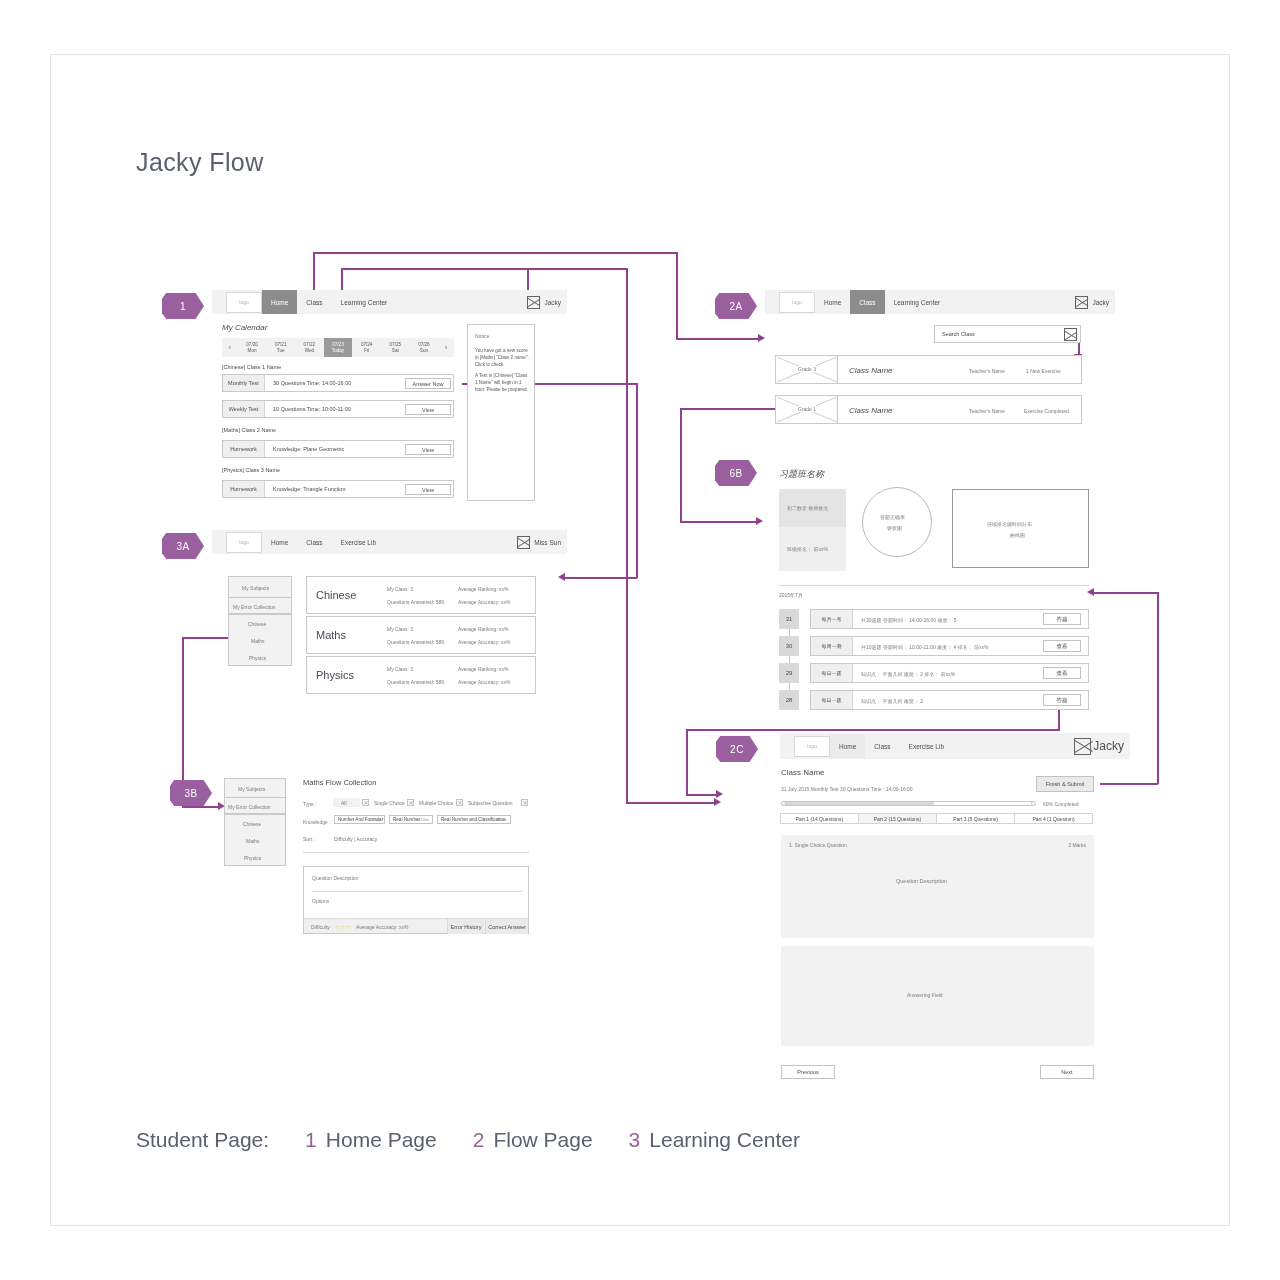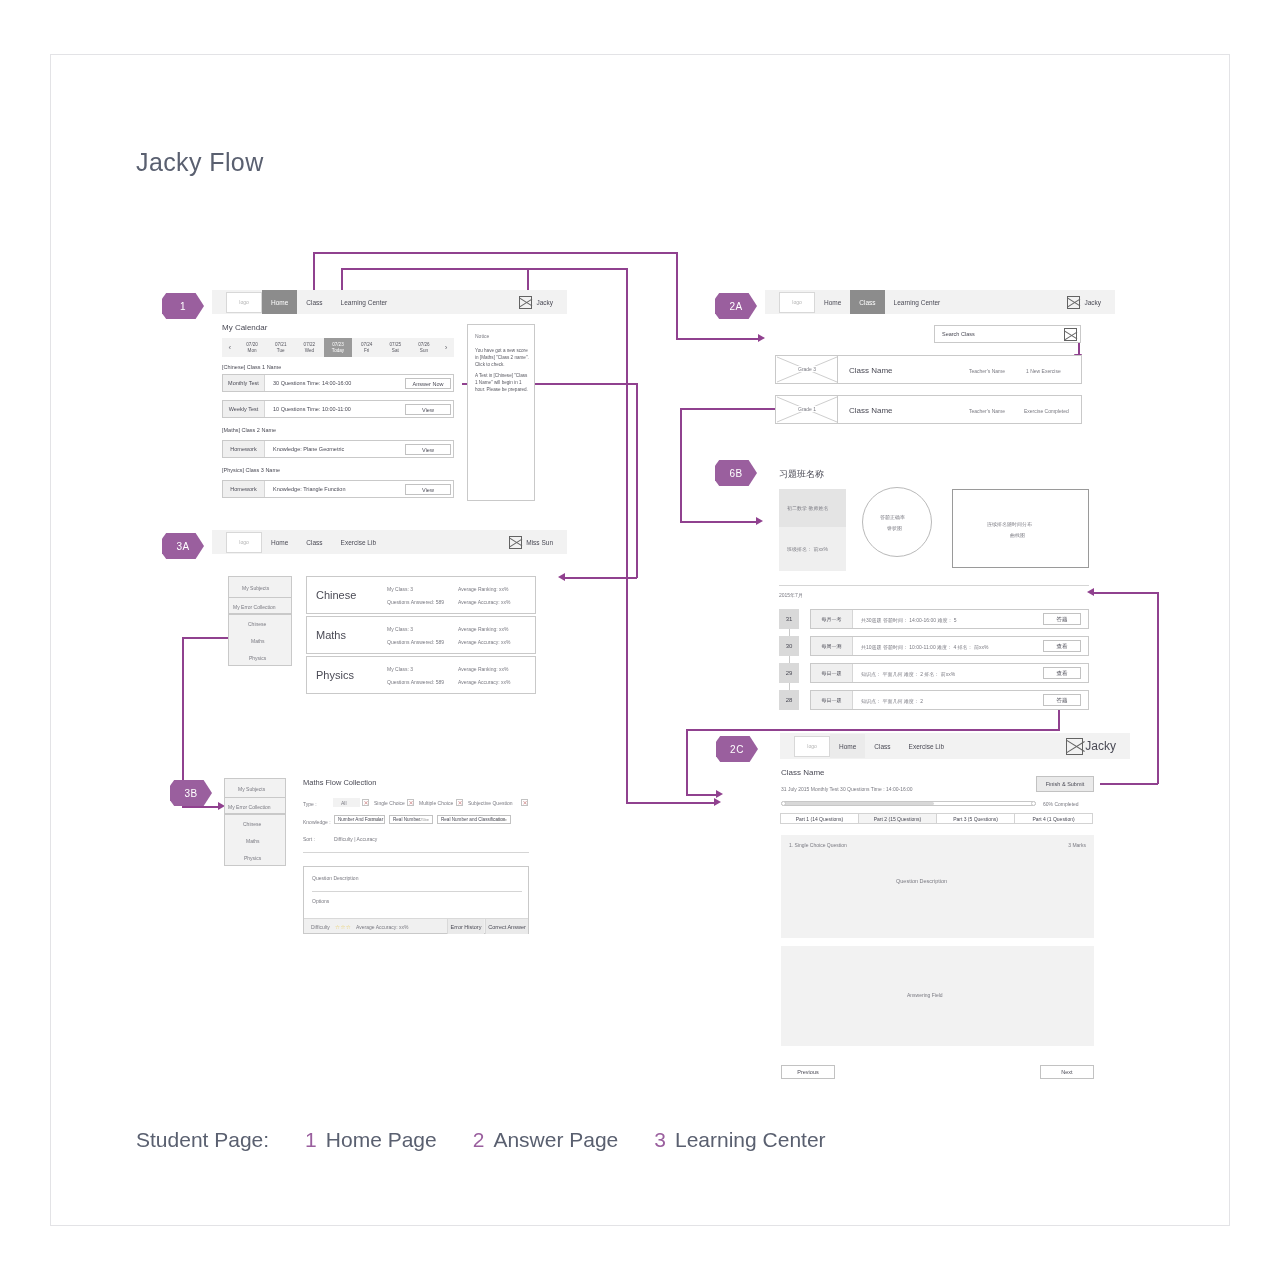--- a/index.html
+++ b/index.html
@@ -24,21 +24,21 @@
     align-items:center; font-size:6.5px; color:#4a4a55;
   }
   .nav .logo{
     width:36px; height:21px; background:#fff; border:1px solid #d8d8d8;
     display:flex; align-items:center; justify-content:center;
     font-size:5px; color:#b3b3b3; margin-left:14px;
   }
   .nav .nitem{ padding:0 9px; height:24px; display:flex; align-items:center; white-space:nowrap; }
   .nav .nitem.active{ background:#8c8c8c; color:#fff; }
   .nav .spacer{ flex:1; }
-  .nav .user{ display:flex; align-items:center; gap:4px; margin-right:14px;padding-left:16px; }
+  .nav .user{ display:flex; align-items:center; gap:4px; margin-right:6px;padding-left:16px; }
   .xbox{
     width:13px; height:13px; border:1px solid #636363; position:relative; display:inline-block;
   }
   .xbox::before,.xbox::after{
     content:""; position:absolute; left:-1px; top:50%; width:140%; height:1px; background:#636363;
     transform-origin:center;
   }
   .xbox::before{ transform:rotate(32deg) translateX(-1px); }
   .xbox::after{ transform:rotate(-32deg) translateX(-1px); }
   .xbox.big{ width:17px; height:17px; }
@@ -47,21 +47,21 @@
     position:absolute; width:42px; height:26px; background:#9a5f9e; color:#fff;
     font-size:10px; display:flex; align-items:center; justify-content:center;
     clip-path: polygon(0% 22%, 10% 0%, 80% 0%, 100% 50%, 80% 100%, 10% 100%, 0% 78%);
     letter-spacing:.5px;
   }
   .wf-box{ position:absolute; border:1px solid #c9c9c9; background:#fff; }
   .wf-fill{ background:#f2f2f2; }
   .lbl{ position:absolute; font-size:6.5px; color:#4a4a55; white-space:nowrap; }
   .lbl.sm{ font-size:5.5px; }
   .lbl.xs{ font-size:5px; color:#7a7a82; }
-  .lbl.hd{ font-size:8px; }
+  .lbl.hd{ font-size:8px;font-style:italic; }
   .btn{
     position:absolute; border:1px solid #c2c2c2; background:#fff; font-size:5.5px;
     display:flex; align-items:center; justify-content:center; color:#4a4a55;
   }
   .btn.grey{ background:#eaeaea; }
   .tagcell{
     position:absolute; background:#efefef; border-right:1px solid #d6d6d6;
     font-size:5.5px; display:flex; align-items:center; justify-content:center; color:#4a4a55;
   }
   .pline{ position:absolute; background:#90418f; }
@@ -511,16 +511,16 @@
 </div>
 
 <div class="btn" style="left:781px; top:1065px; width:54px; height:14px;">Previous</div>
 <div class="btn" style="left:1040px; top:1065px; width:54px; height:14px;">Next</div>
 
 <div class="footer">
   <span class="f-lab">Student Page:</span>
   <span class="f-num">1</span>
   <span class="f-txt">Home Page</span>
   <span class="f-num">2</span>
-  <span class="f-txt">Answer Page</span>
+  <span class="f-txt">Flow Page</span>
   <span class="f-num">3</span>
   <span class="f-txt">Learning Center</span>
 </div>
 
 </body></html>

